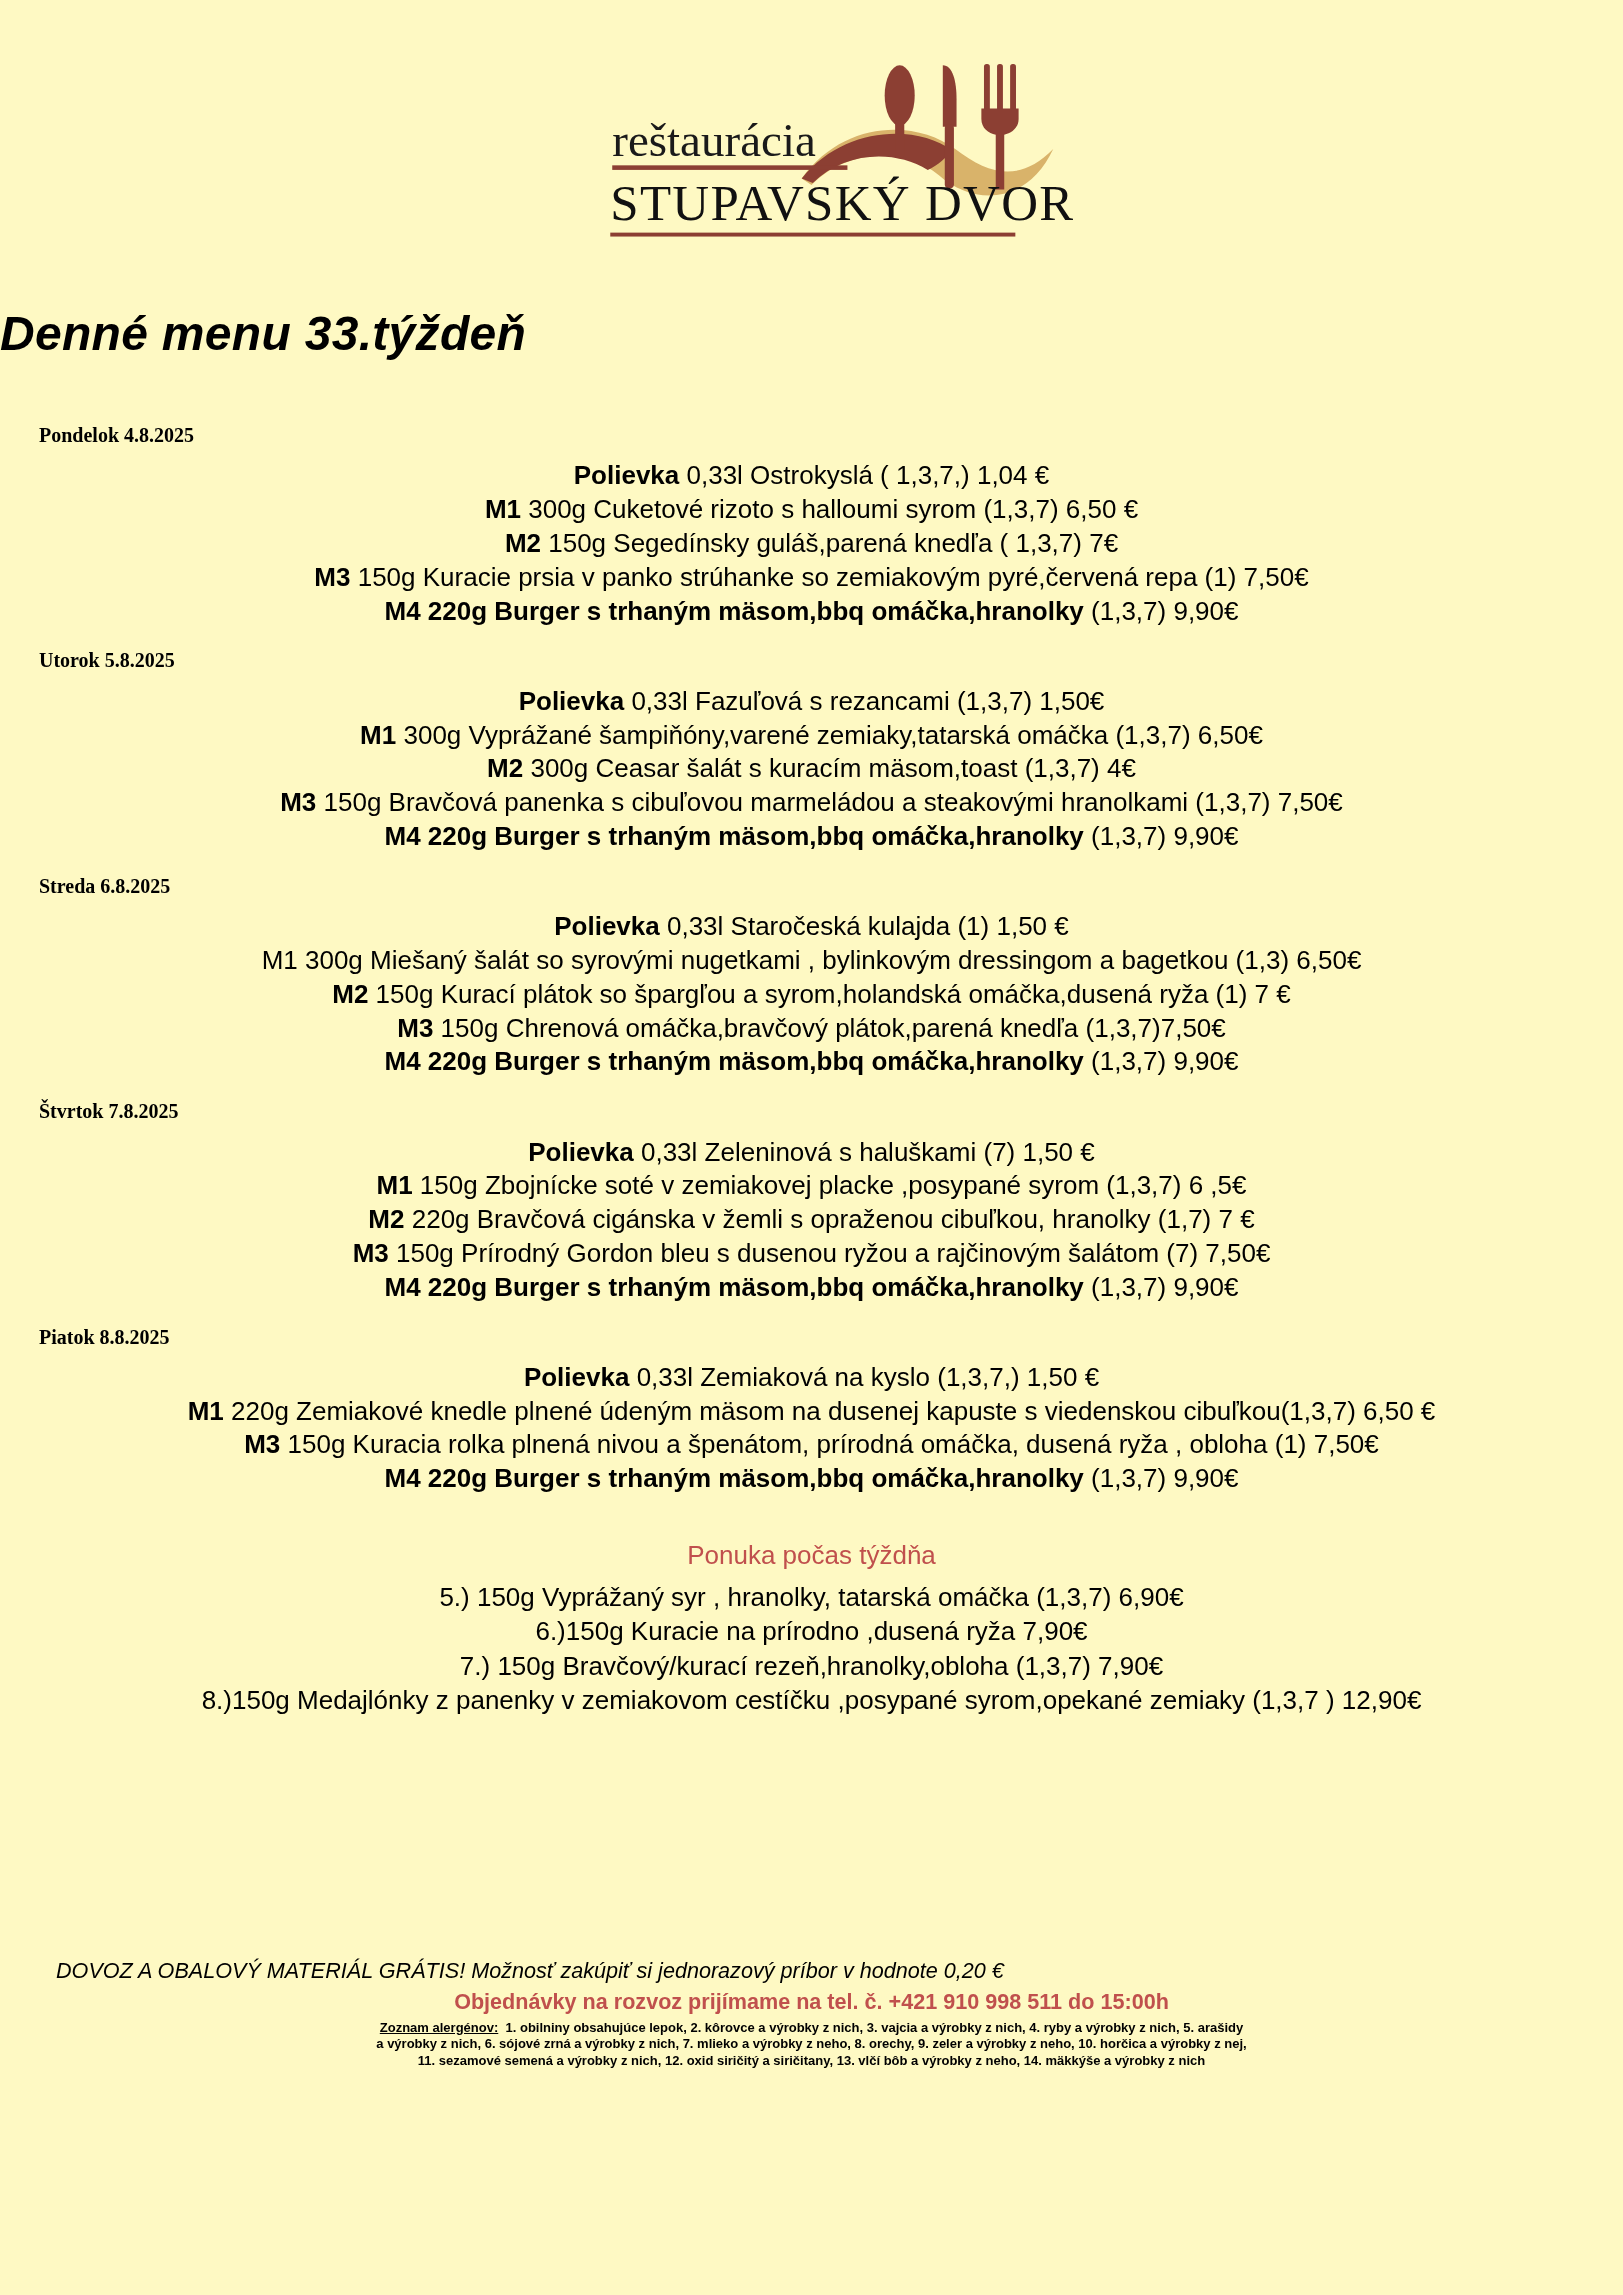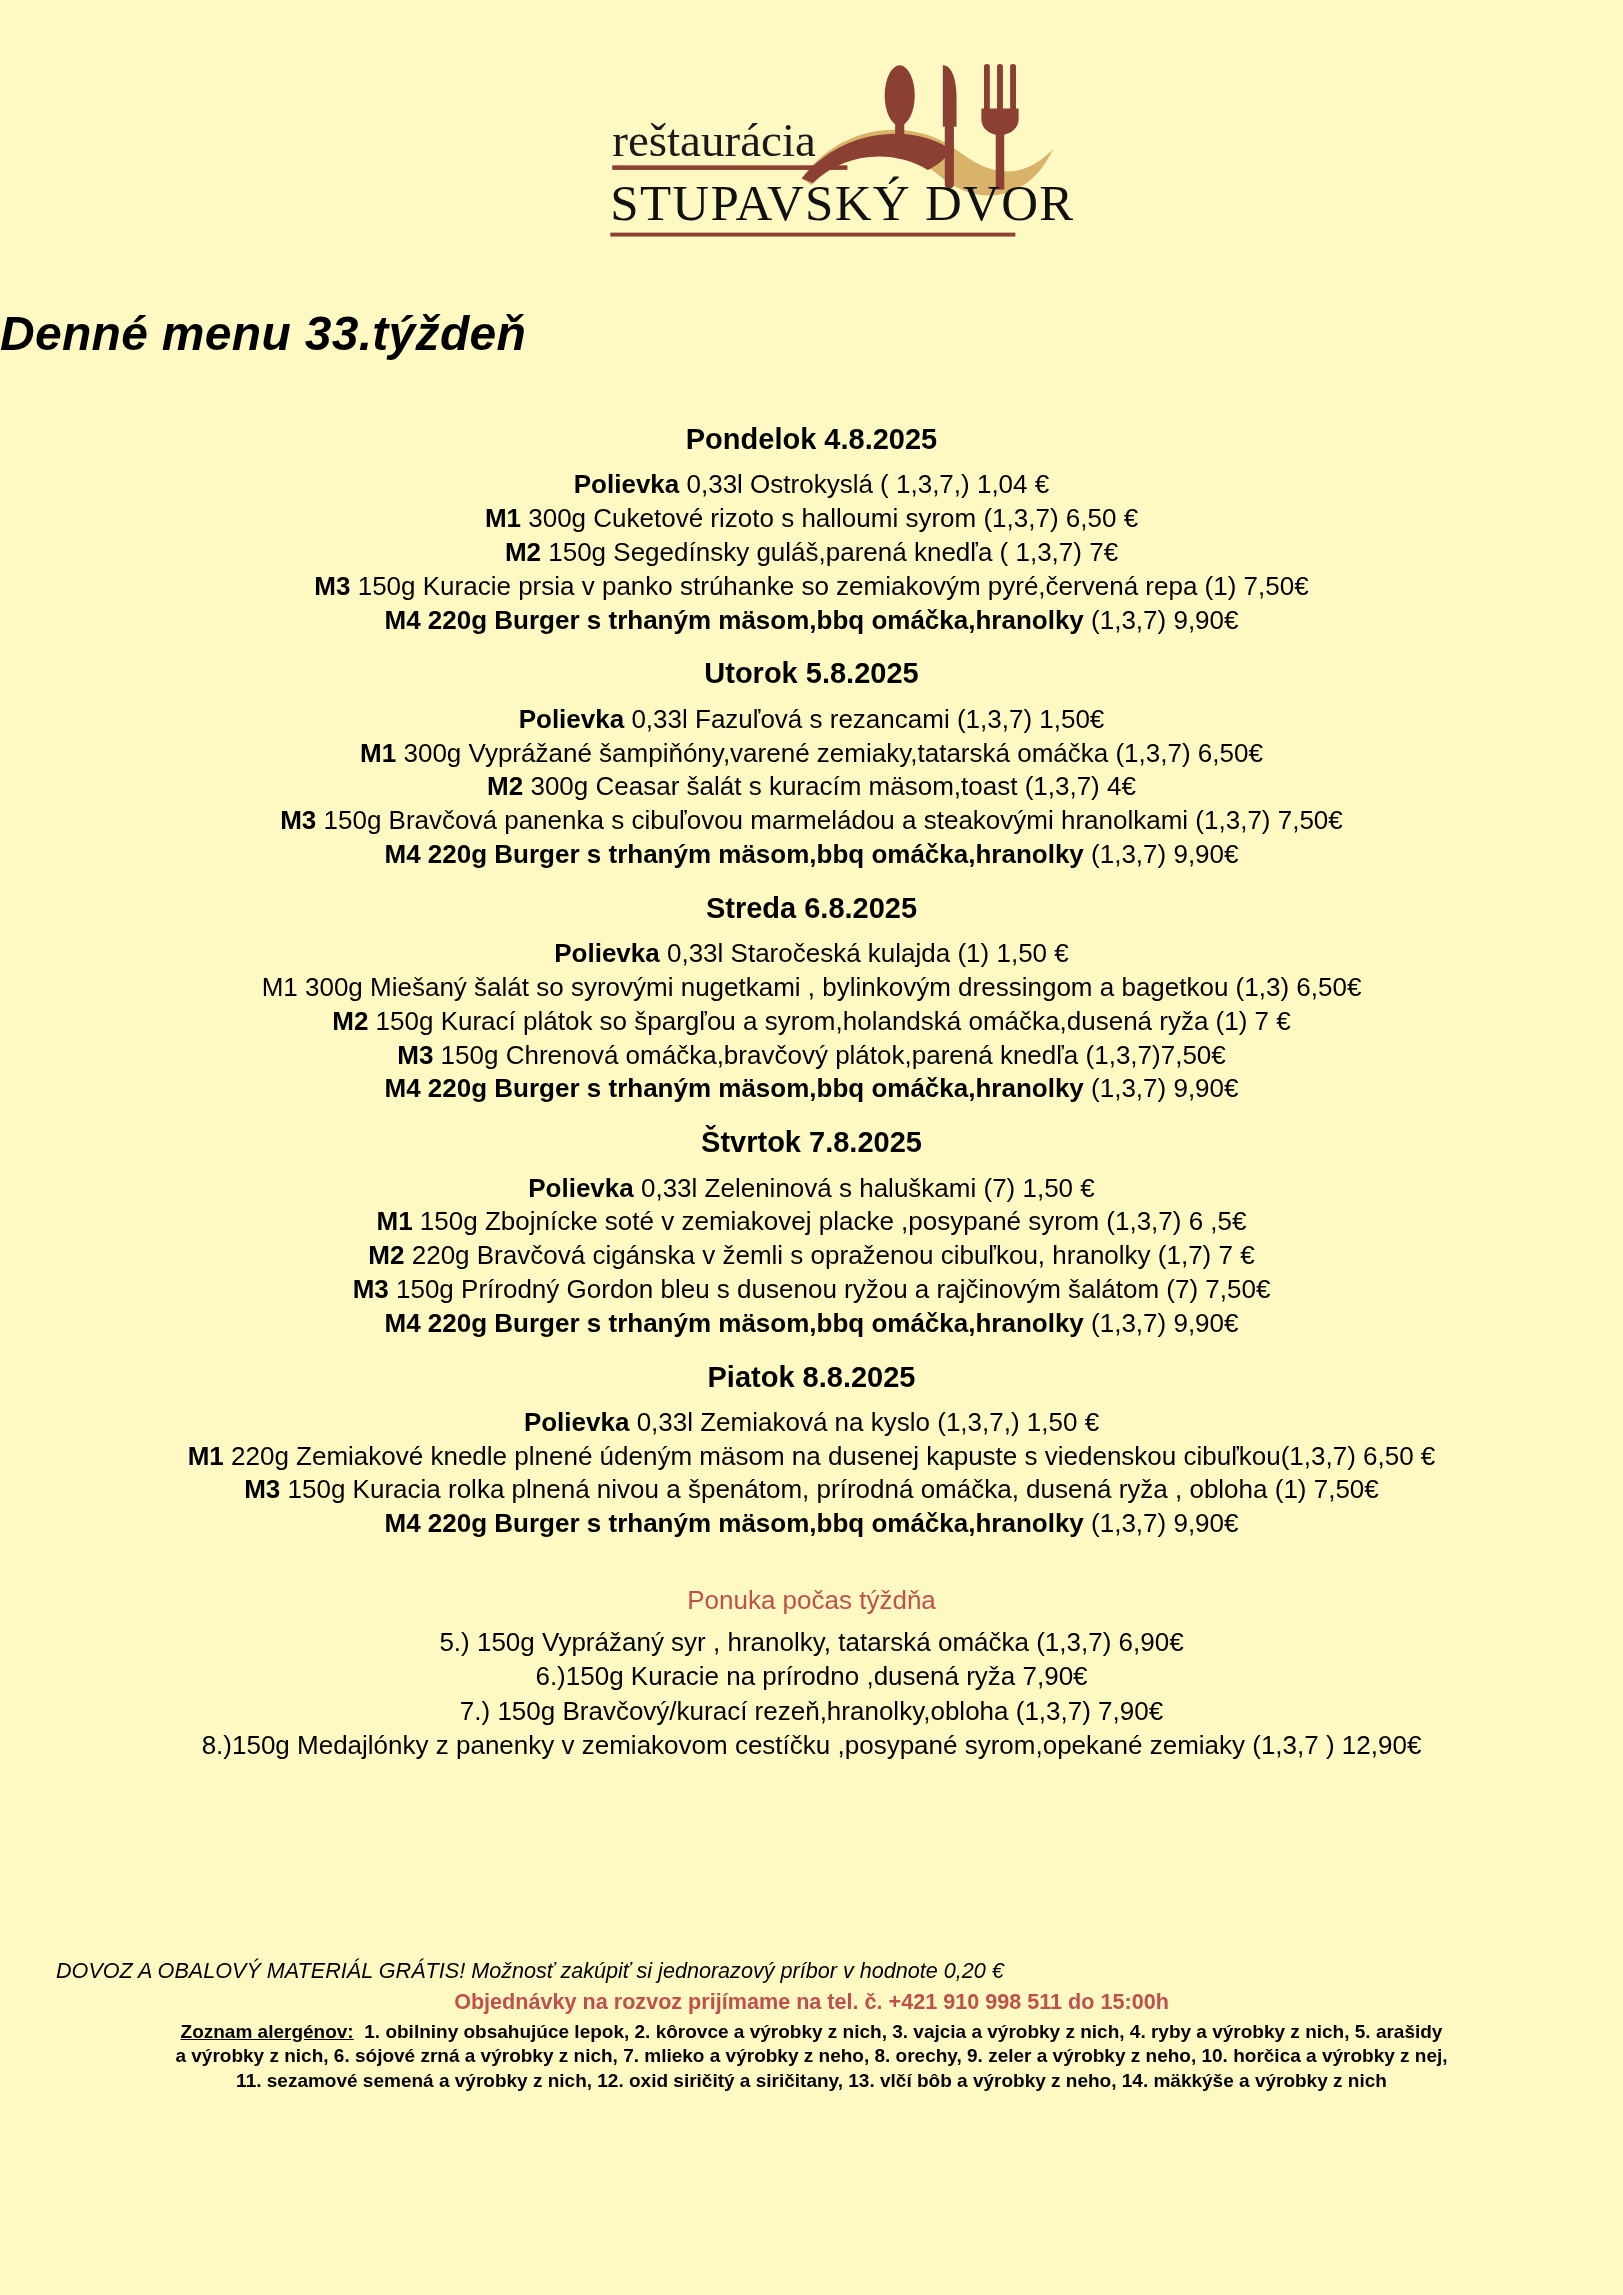--- a/index.html
+++ b/index.html
@@ -46,25 +46,25 @@
 
   
   .body-area {
     position: absolute;
     left: 39px;
     right: 39px;
     top: 425px;
   }
   .day-block { margin-bottom: 22px; }
   .day-head {
-    text-align: center;
-    font-size: 29px;
+    font-size: 20px;
     font-weight: bold;
     line-height: 1.0;
     margin-bottom: 14.4px;
+    font-family: Liberation Serif, serif;
   }
   .menu-line {
     text-align: center;
     font-size: 26px;
     line-height: 1.30;
     white-space: nowrap;
   }
   .menu-line .b { font-weight: bold; }
 
   
@@ -101,21 +101,21 @@
     text-align: center;
     font-size: 21.6px;
     font-weight: bold;
     color: #C0504D;
     line-height: 1.3;
     margin-top: 2.6px;
   }
   .allergens {
     margin-top: 3.9px;
     text-align: center;
-    font-size: 19px;
+    font-size: 13px;
     font-weight: bold;
     line-height: 1.30;
   }
   .allergens .underline { text-decoration: underline; }
   .allergens-row { white-space: nowrap; }
 </style>
 </head>
 <body>
 
 <div class="page">

